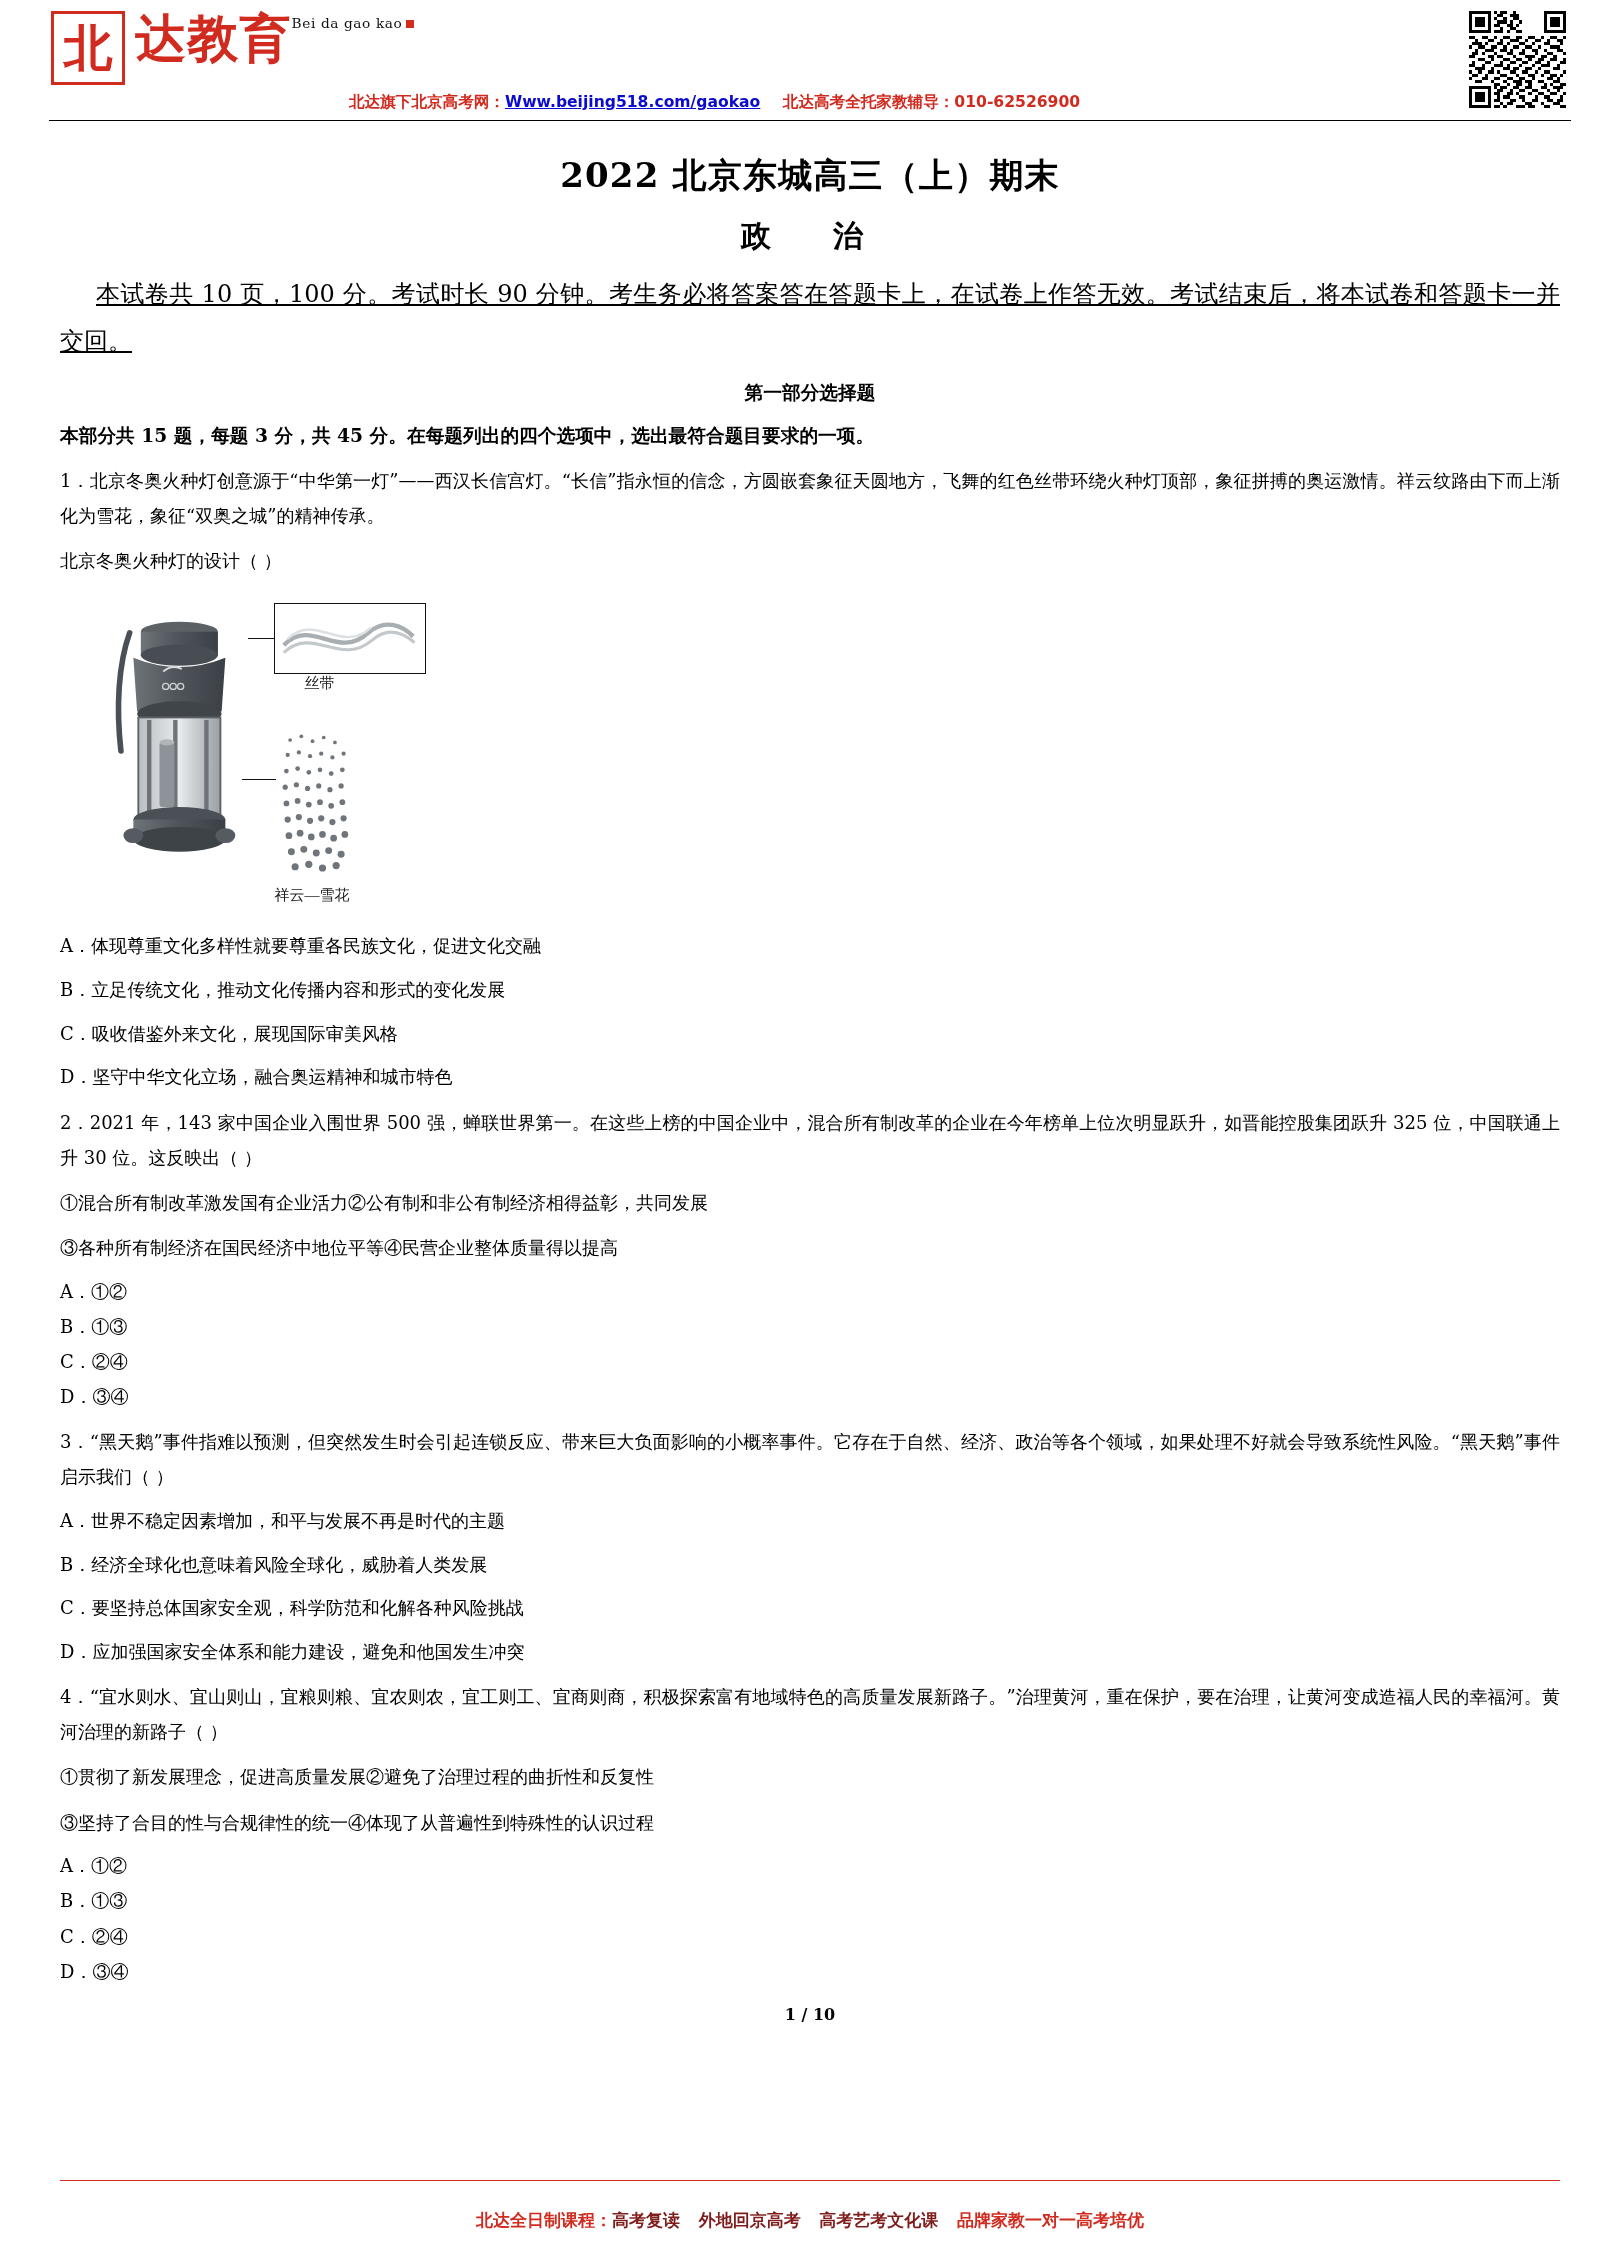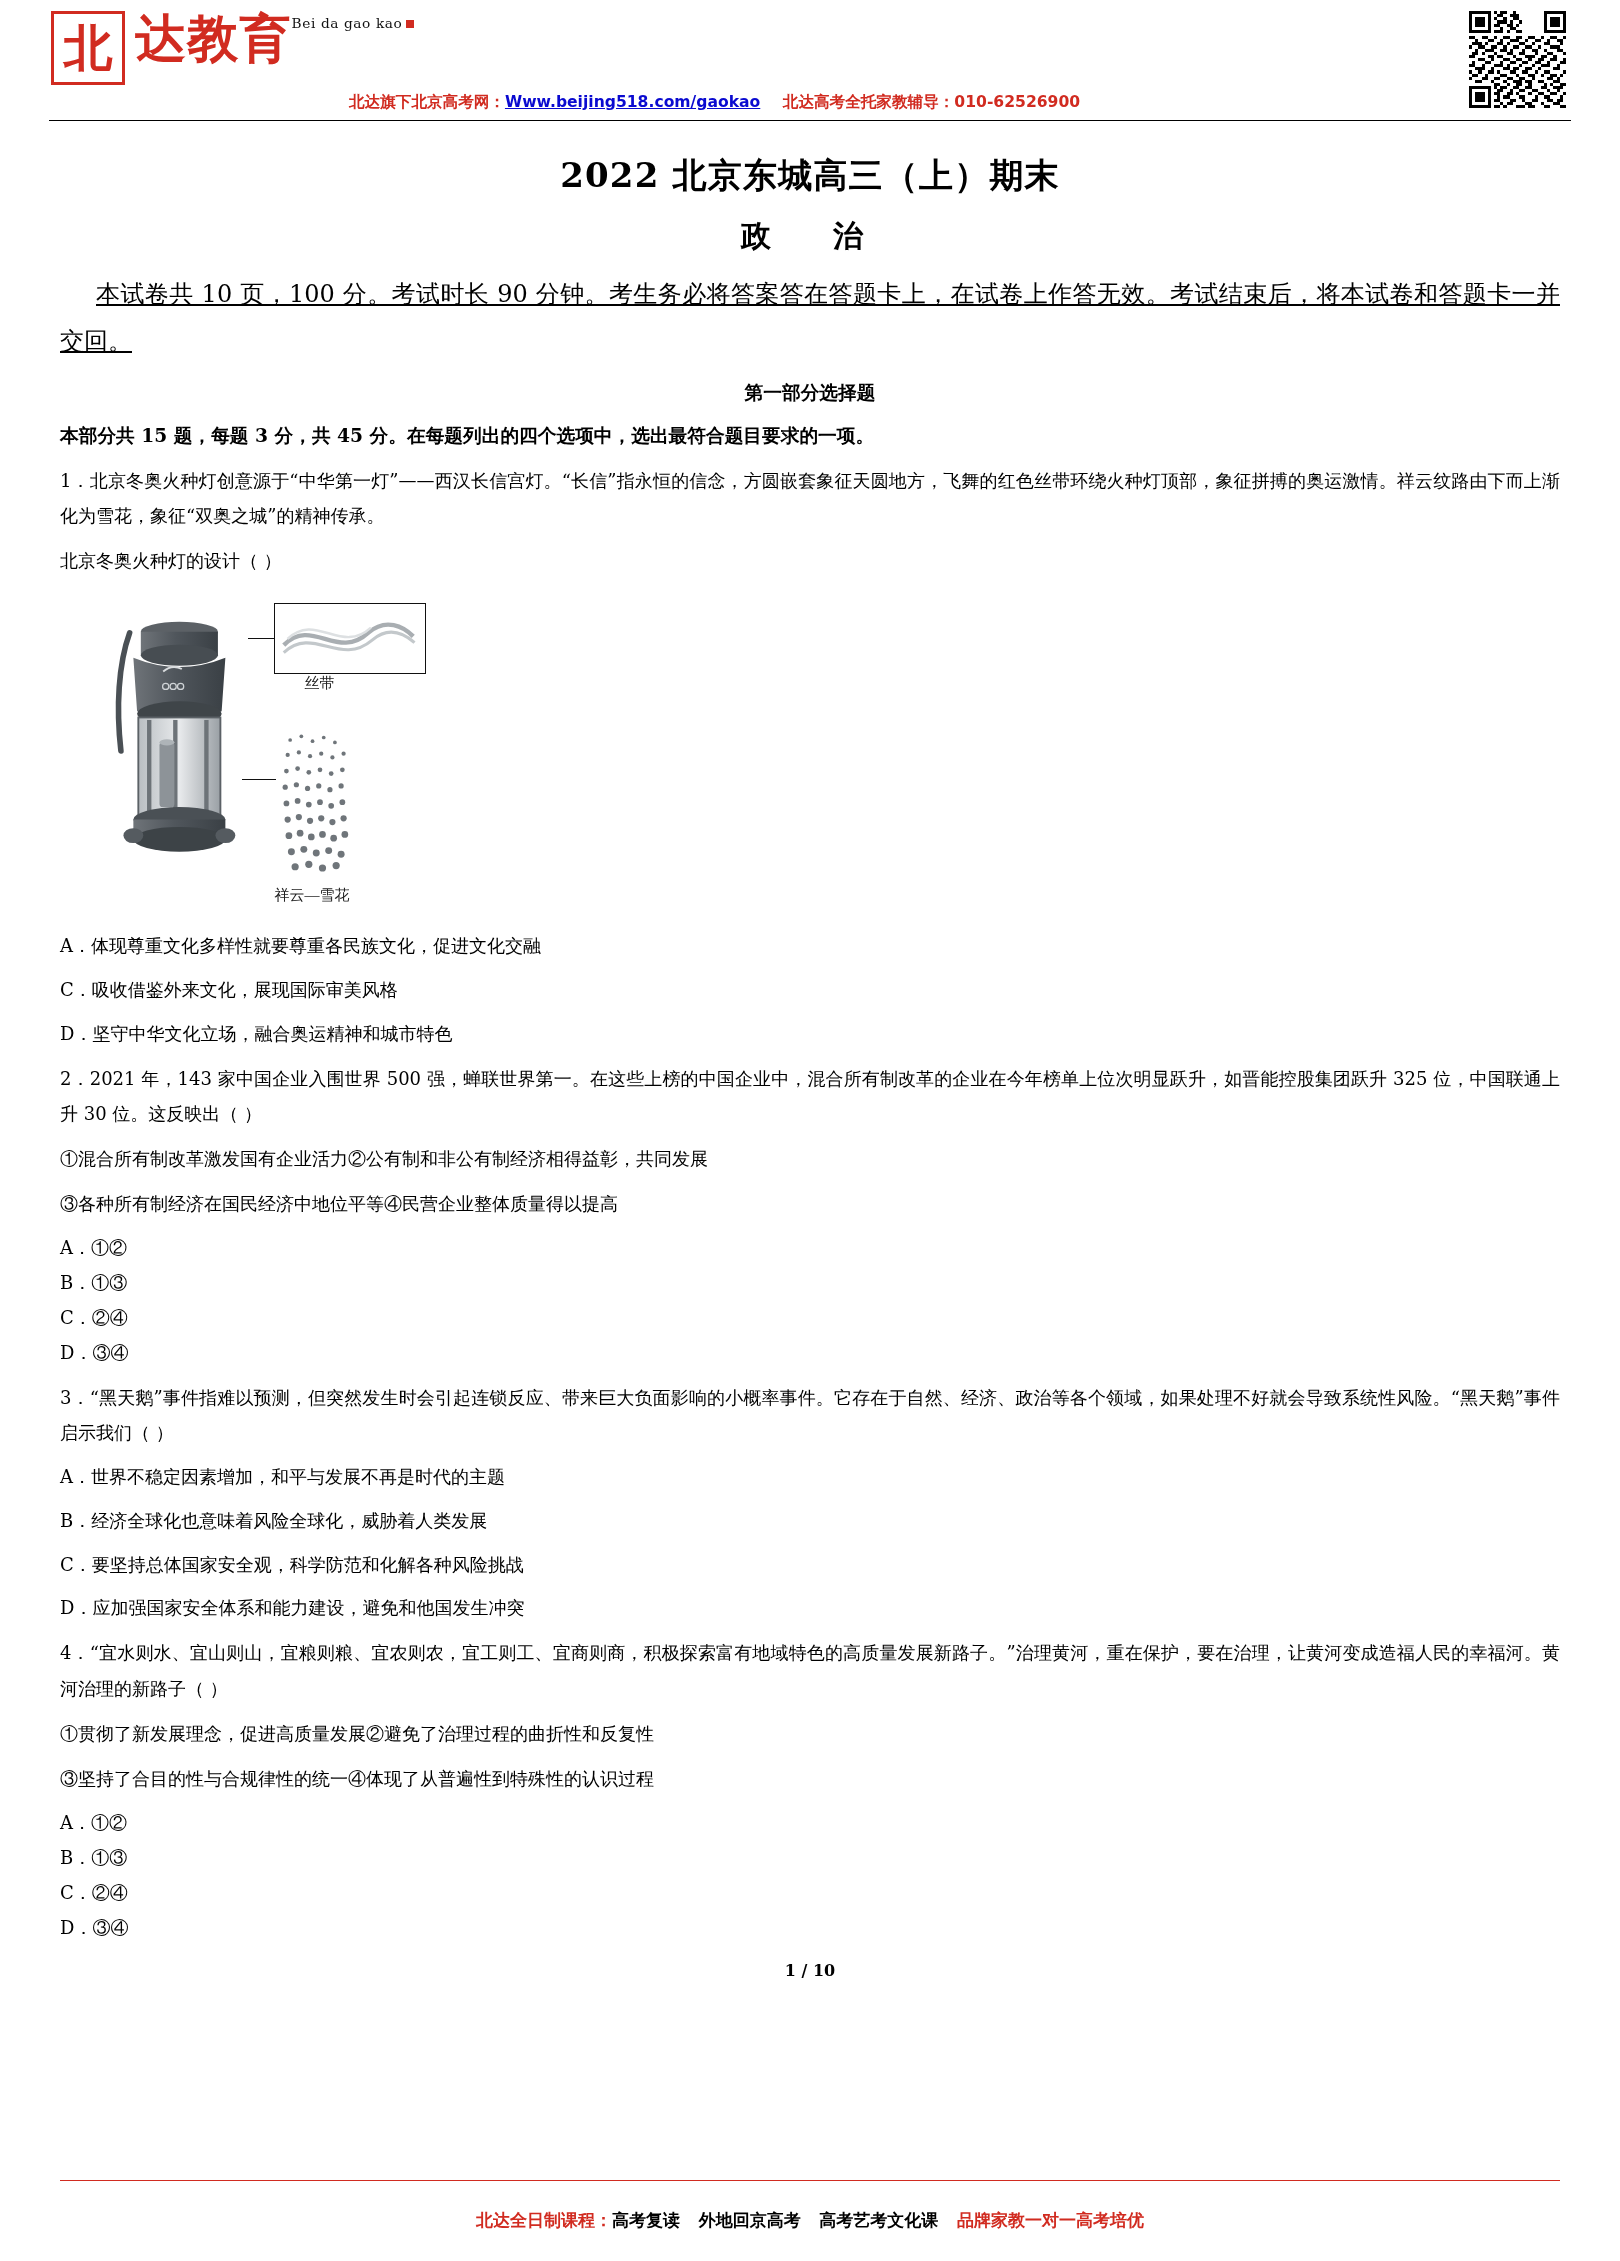--- a/index.html
+++ b/index.html
@@ -238,21 +238,21 @@
     bottom: 80px;
     border-top: 1.9px solid #d12b20;
   }
   .footer-text {
     font-family: "DejaVu Sans", "Liberation Sans", sans-serif;
     font-size: 17px;
     font-weight: bold;
     white-space: nowrap;
   }
   .footer-text .red { color: #d12b20; }
-  .footer-text .green { color: #000000; }
+  .footer-text .green { color: #7f1d1d; }
   .footer-text .sep { display:inline-block; width: 18.7px; }
 </style>
 </head>
 <body>
 
 <div class="page">
 
   <div class="header">
     <div class="logo-block">
       <div class="logo-mark">
@@ -608,20 +608,21 @@
               <circle cx="78" cy="228" r="5.8"></circle>
               <circle cx="100" cy="224" r="5.8"></circle>
           </g>
         </svg>
       </div>
       <div class="leader" style="left:155px; top:191px; width:34px;"></div>
       <div class="fig-caption" style="left:187px; top:298px;">祥云—雪花</div>
     </div>
 
     <p class="opt">A．体现尊重文化多样性就要尊重各民族文化，促进文化交融</p>
+    <p class="opt">B．立足传统文化，推动文化传播内容和形式的变化发展</p>
     <p class="opt">C．吸收借鉴外来文化，展现国际审美风格</p>
     <p class="opt">D．坚守中华文化立场，融合奥运精神和城市特色</p>
 
     <p class="q">2．2021 年，143 家中国企业入围世界 500 强，蝉联世界第一。在这些上榜的中国企业中，混合所有制改革的企业在今年榜单上位次明显跃升，如晋能控股集团跃升 325 位，中国联通上升 30 位。这反映出（  ）</p>
     <p class="q">①混合所有制改革激发国有企业活力②公有制和非公有制经济相得益彰，共同发展</p>
     <p class="q">③各种所有制经济在国民经济中地位平等④民营企业整体质量得以提高</p>
     <div class="opt-row">
       <span>A．①②</span>
       <span>B．①③</span>
       <span>C．②④</span>

